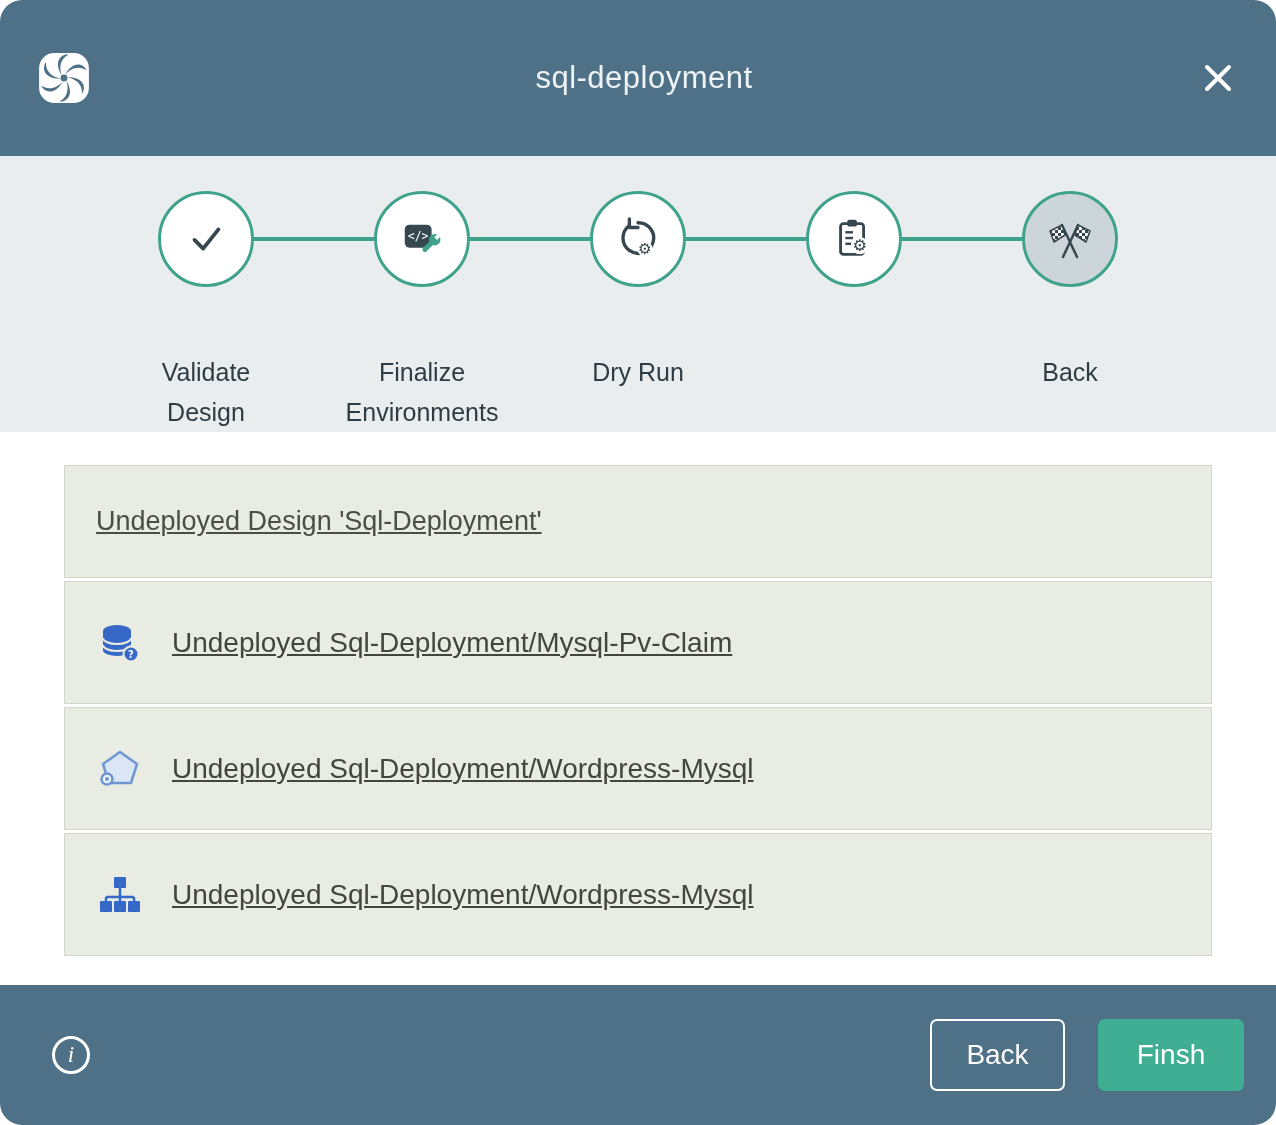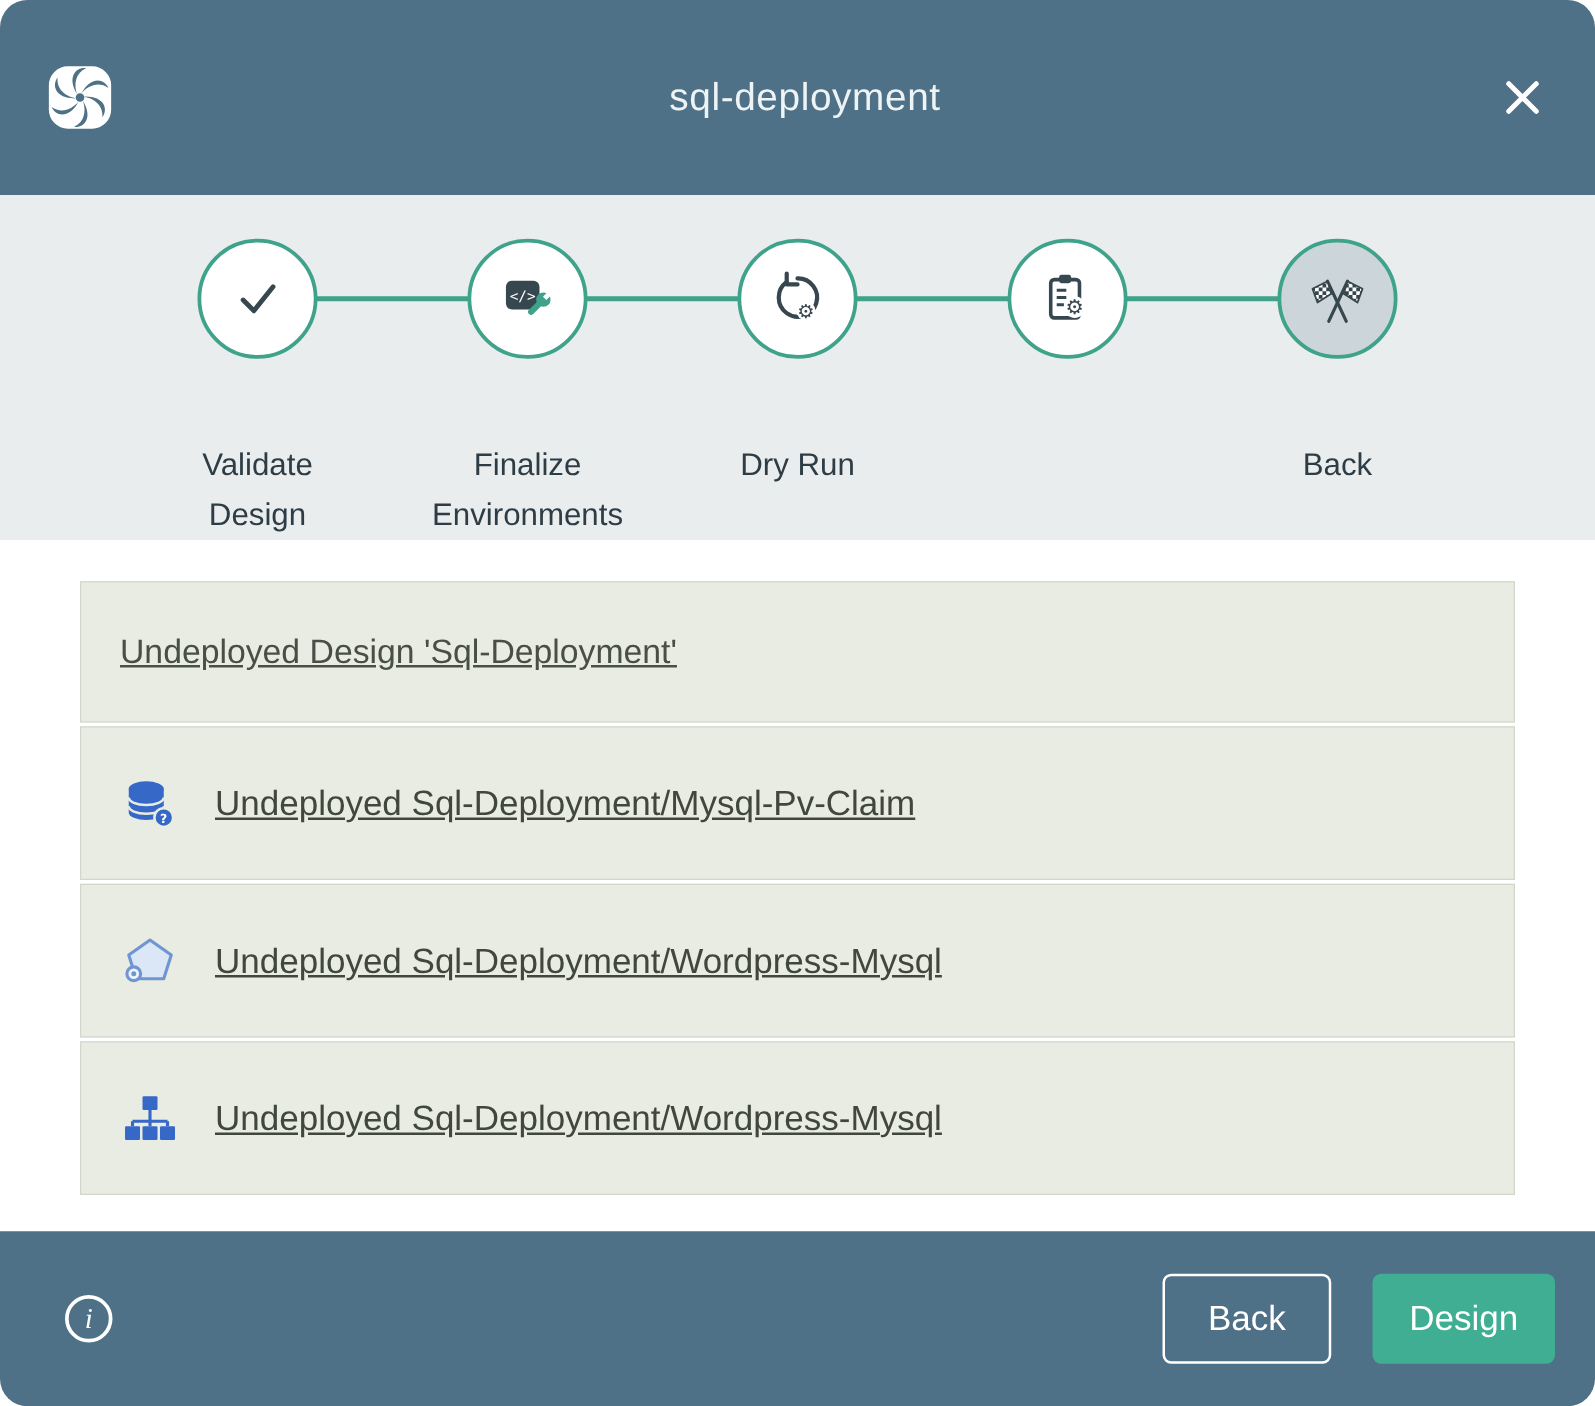--- a/index.html
+++ b/index.html
@@ -230,16 +230,16 @@
       </svg>
       <span>Undeployed Sql-Deployment/Wordpress-Mysql</span>
     </div>
 
   </div>
 
   <div class="footer">
     <div class="info">i</div>
     <div class="spacer"></div>
     <div class="btn btn-back">Back</div>
-    <div class="btn btn-finish">Design</div>
+    <div class="btn btn-finish">Finsh</div>
   </div>
 
 </div>
 
 </body></html>

